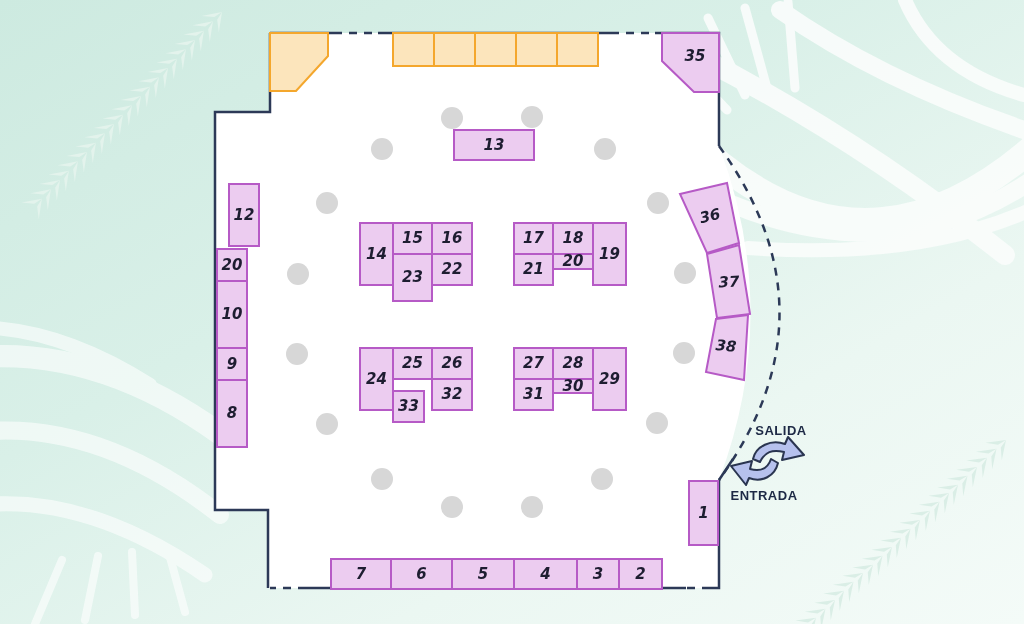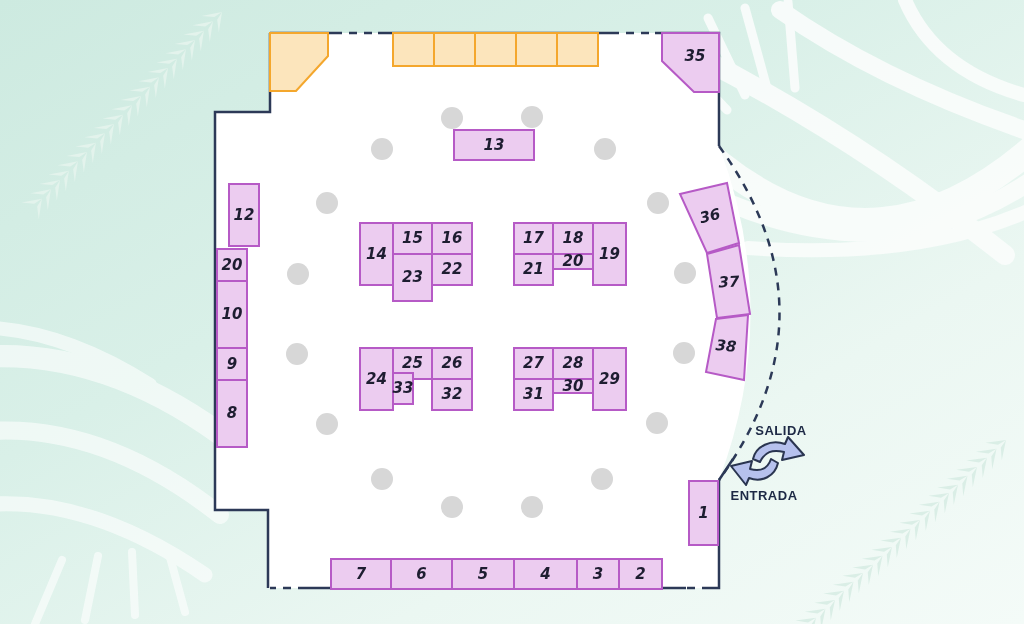--- a/index.html
+++ b/index.html
@@ -136,21 +136,21 @@
 
   <div class="booth" style="left:513px;top:222px;width:41px;height:33px">17</div>
   <div class="booth" style="left:552px;top:222px;width:42px;height:33px">18</div>
   <div class="booth" style="left:513px;top:253px;width:41px;height:33px">21</div>
   <div class="booth" style="left:552px;top:253px;width:42px;height:17px">20</div>
   <div class="booth" style="left:592px;top:222px;width:35px;height:64px">19</div>
 
   <div class="booth" style="left:359px;top:347px;width:35px;height:64px">24</div>
   <div class="booth" style="left:392px;top:347px;width:41px;height:33px">25</div>
   <div class="booth" style="left:431px;top:347px;width:42px;height:33px">26</div>
-  <div class="booth" style="left:392px;top:372px;width:22px;height:33px">33</div>
+  <div class="booth" style="left:392px;top:390px;width:33px;height:33px">33</div>
   <div class="booth" style="left:431px;top:378px;width:42px;height:33px">32</div>
 
   <div class="booth" style="left:513px;top:347px;width:41px;height:33px">27</div>
   <div class="booth" style="left:552px;top:347px;width:42px;height:33px">28</div>
   <div class="booth" style="left:513px;top:378px;width:41px;height:33px">31</div>
   <div class="booth" style="left:552px;top:378px;width:42px;height:16px">30</div>
   <div class="booth" style="left:592px;top:347px;width:35px;height:64px">29</div>
 
   <div class="booth" style="left:330px;top:558px;width:62px;height:32px">7</div>
   <div class="booth" style="left:390px;top:558px;width:63px;height:32px">6</div>

